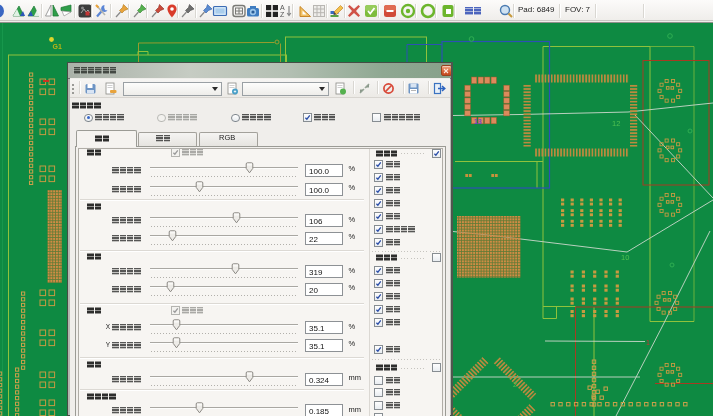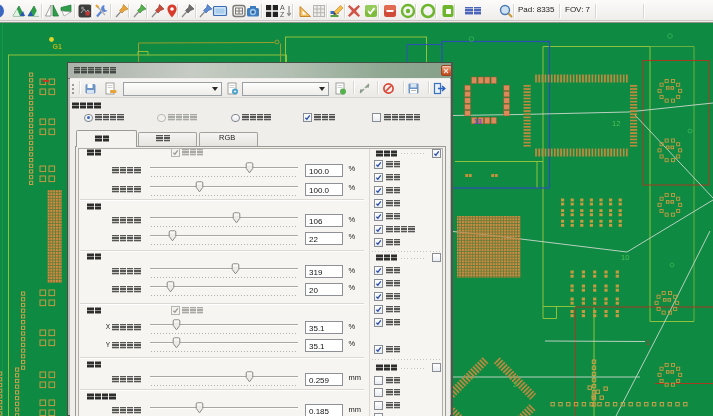--- a/index.html
+++ b/index.html
@@ -554,21 +554,21 @@
     </s>
     <i class="sep" style="left:454px;top:4px;height:14px"></i>
     <i class="zbl" style="left:465px;top:6.5px;width:17.2px;height:8px"></i>
     <s class="ic" style="left:498px;top:3px">
       <svg viewBox="0 0 16 16">
         <circle cx="7" cy="7" r="4.5" fill="#cfe2f2" stroke="#4a7ab0" stroke-width="1.4"></circle>
         <line x1="10.5" y1="10.5" x2="14" y2="14" stroke="#c89a3c" stroke-width="2"></line>
       </svg>
     </s>
     <i class="sep" style="left:512.5px;top:4px;height:14px"></i>
-    <span class="t " style="left:518px;top:5.2px;font-size:8px;color:#222;font-weight:400">Pad: 8335</span>
+    <span class="t " style="left:518px;top:5.2px;font-size:8px;color:#222;font-weight:400">Pad: 6849</span>
     <i class="sep" style="left:558.5px;top:4px;height:14px"></i>
     <span class="t " style="left:565px;top:5.2px;font-size:8px;color:#222;font-weight:400">FOV: 7</span>
     <i class="sep" style="left:594.5px;top:4px;height:14px"></i>
     <i class="sep" style="left:643px;top:4px;height:14px"></i>
 <div style="position:absolute;left:67px;top:62px;width:386px;height:354px;background:#b2b8b0;border:1px solid #454d45;box-sizing:border-box"></div>
     <div style="position:absolute;left:68px;top:63px;width:384px;height:15px;background:linear-gradient(90deg,#a9b1a8,#c6ccc3 32%,#b2bfb2 58%,#8fa892 82%,#87a08a);border-bottom:1px solid #6a726a"></div>
     <i class="zt" style="left:73px;top:67.0px;width:43.8px;height:7px"></i>
     <div style="position:absolute;left:440.5px;top:65px;width:11px;height:11px;border-radius:2px;background:linear-gradient(#f0ab8e,#e07a50 40%,#cd5328 75%,#c64c22);border:1px solid #99421e;box-sizing:border-box;box-shadow:inset 0 1px 0 rgba(255,255,255,.4)"></div>
     <svg style="position:absolute;left:443px;top:67.5px" width="6" height="6" viewBox="0 0 6 6">
       <path d="M1 1 L5 5 M5 1 L1 5" stroke="#fde8dd" stroke-width="1.1"></path>
@@ -788,21 +788,21 @@
     <i class="zb" style="left:86.5px;top:361.0px;width:14.6px;height:7px"></i>
     <i class="z" style="left:112.3px;top:375.5px;width:29.2px;height:7px"></i>
     <i class="track" style="left:150px;top:375.5px;width:148px"></i>
     <i class="ticks" style="left:151px;top:384.5px;width:146px"></i>
     <i class="thumb" style="left:244.7px;top:370.5px">
       <svg viewBox="0 0 9 12">
         <path d="M1.2 2 q0-1.2 1.2-1.2 h4.2 q1.2 0 1.2 1.2 v4.4 l-3.3 4.4 l-3.3-4.4 Z" fill="#edebe7" stroke="#817f79" stroke-width="0.9"></path>
         <path d="M2 1.6 h5 v2 h-5 Z" fill="#f9f8f6"></path>
       </svg>
     </i>
-    <span class="vbox" style="left:305px;top:372.5px">0.259</span>
+    <span class="vbox" style="left:305px;top:372.5px">0.324</span>
     <span class="t " style="left:348.5px;top:374.1px;font-size:7.5px;color:#1c1c1c;font-weight:400">mm</span>
     <i class="hsep" style="left:80px;top:389px;width:284px"></i>
     <i class="zb" style="left:86.5px;top:393.0px;width:29.2px;height:7px"></i>
     <i class="z" style="left:112.3px;top:407.0px;width:29.2px;height:7px"></i>
     <i class="track" style="left:150px;top:407.0px;width:148px"></i>
     <i class="thumb" style="left:195.3px;top:402.0px">
       <svg viewBox="0 0 9 12">
         <path d="M1.2 2 q0-1.2 1.2-1.2 h4.2 q1.2 0 1.2 1.2 v4.4 l-3.3 4.4 l-3.3-4.4 Z" fill="#edebe7" stroke="#817f79" stroke-width="0.9"></path>
         <path d="M2 1.6 h5 v2 h-5 Z" fill="#f9f8f6"></path>
       </svg>

